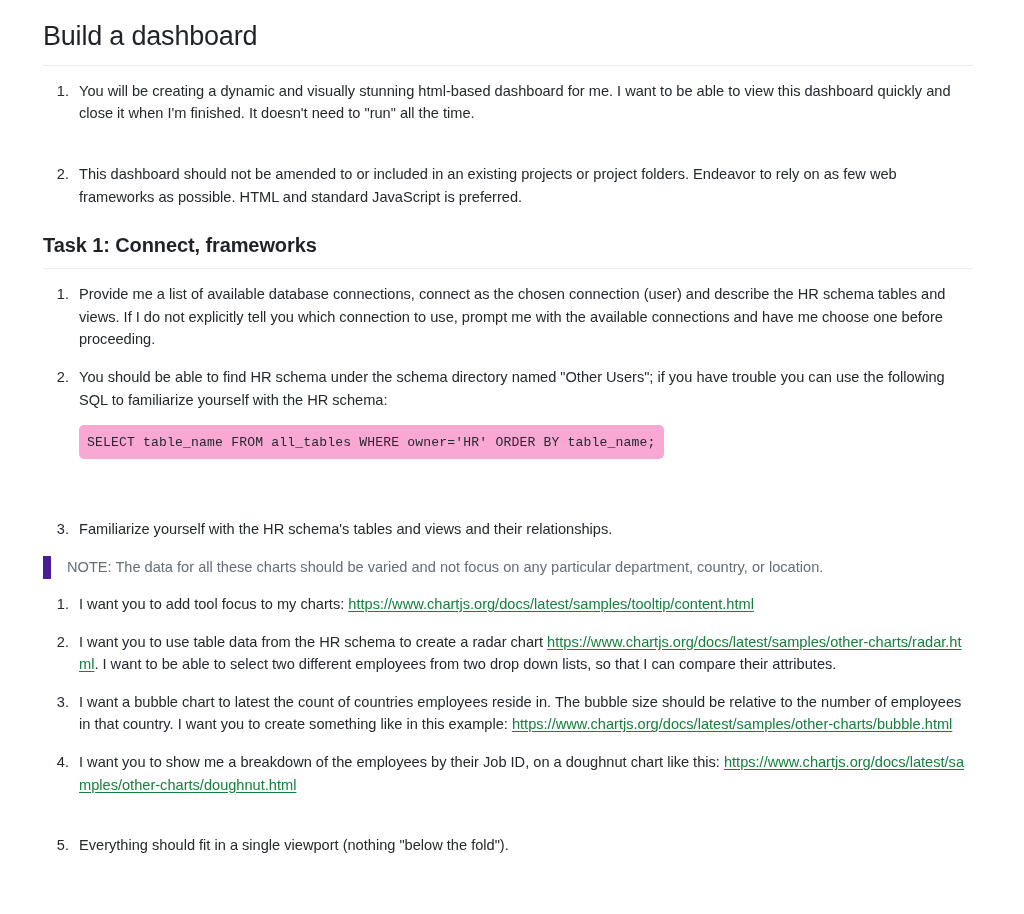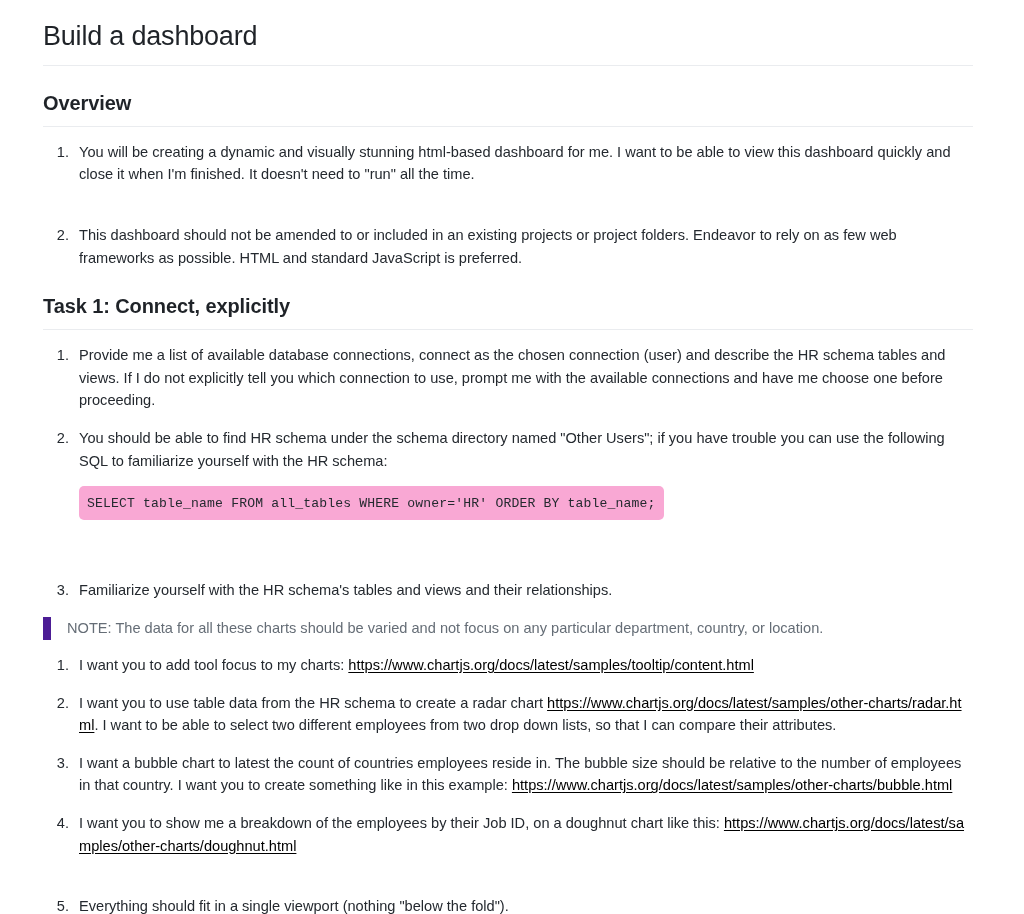--- a/index.html
+++ b/index.html
@@ -56,21 +56,21 @@
     padding-left: 6px;
   }
   ol.task-list > li:last-child { margin-bottom: 0; margin-top: 38px; }
   ol.task-list > li::marker {
     color: #24292f;
   }
   .li-text { display: inline; }
 
   
   a.ext-link {
-    color: #000000;
+    color: #15803d;
     text-decoration: underline;
     text-underline-offset: 2px;
     word-break: break-all;
   }
 
   
   pre.code-block {
     background: #f9a8d4;
     border-radius: 5px;
     margin: 14px 0 14px 0;
@@ -98,32 +98,31 @@
     line-height: 1.55;
   }
 </style>
 </head>
 <body>
 
 <div class="doc">
 
   <h1 class="doc-title">Build a dashboard</h1>
 
-  <h2 class="section-title">Overview</h2>
 
   <ol class="task-list">
     <li>
       <span class="li-text">You will be creating a dynamic and visually stunning html-based dashboard for me. I want to be able to view this dashboard quickly and close it when I'm finished. It doesn't need to "run" all the time.</span>
     </li>
     <li>
       <span class="li-text">This dashboard should not be amended to or included in an existing projects or project folders. Endeavor to rely on as few web frameworks as possible. HTML and standard JavaScript is preferred.</span>
     </li>
   </ol>
 
-  <h2 class="section-title">Task 1: Connect, explicitly</h2>
+  <h2 class="section-title">Task 1: Connect, frameworks</h2>
 
   <ol class="task-list">
     <li>
       <span class="li-text">Provide me a list of available database connections, connect as the chosen connection (user) and describe the HR schema tables and views. If I do not explicitly tell you which connection to use, prompt me with the available connections and have me choose one before proceeding.</span>
     </li>
     <li>
       <span class="li-text">You should be able to find HR schema under the schema directory named "Other Users"; if you have trouble you can use the following SQL to familiarize yourself with the HR schema:</span>
       <pre class="code-block"><code>SELECT table_name FROM all_tables WHERE owner='HR' ORDER BY table_name;</code></pre>
     </li>
     <li>

